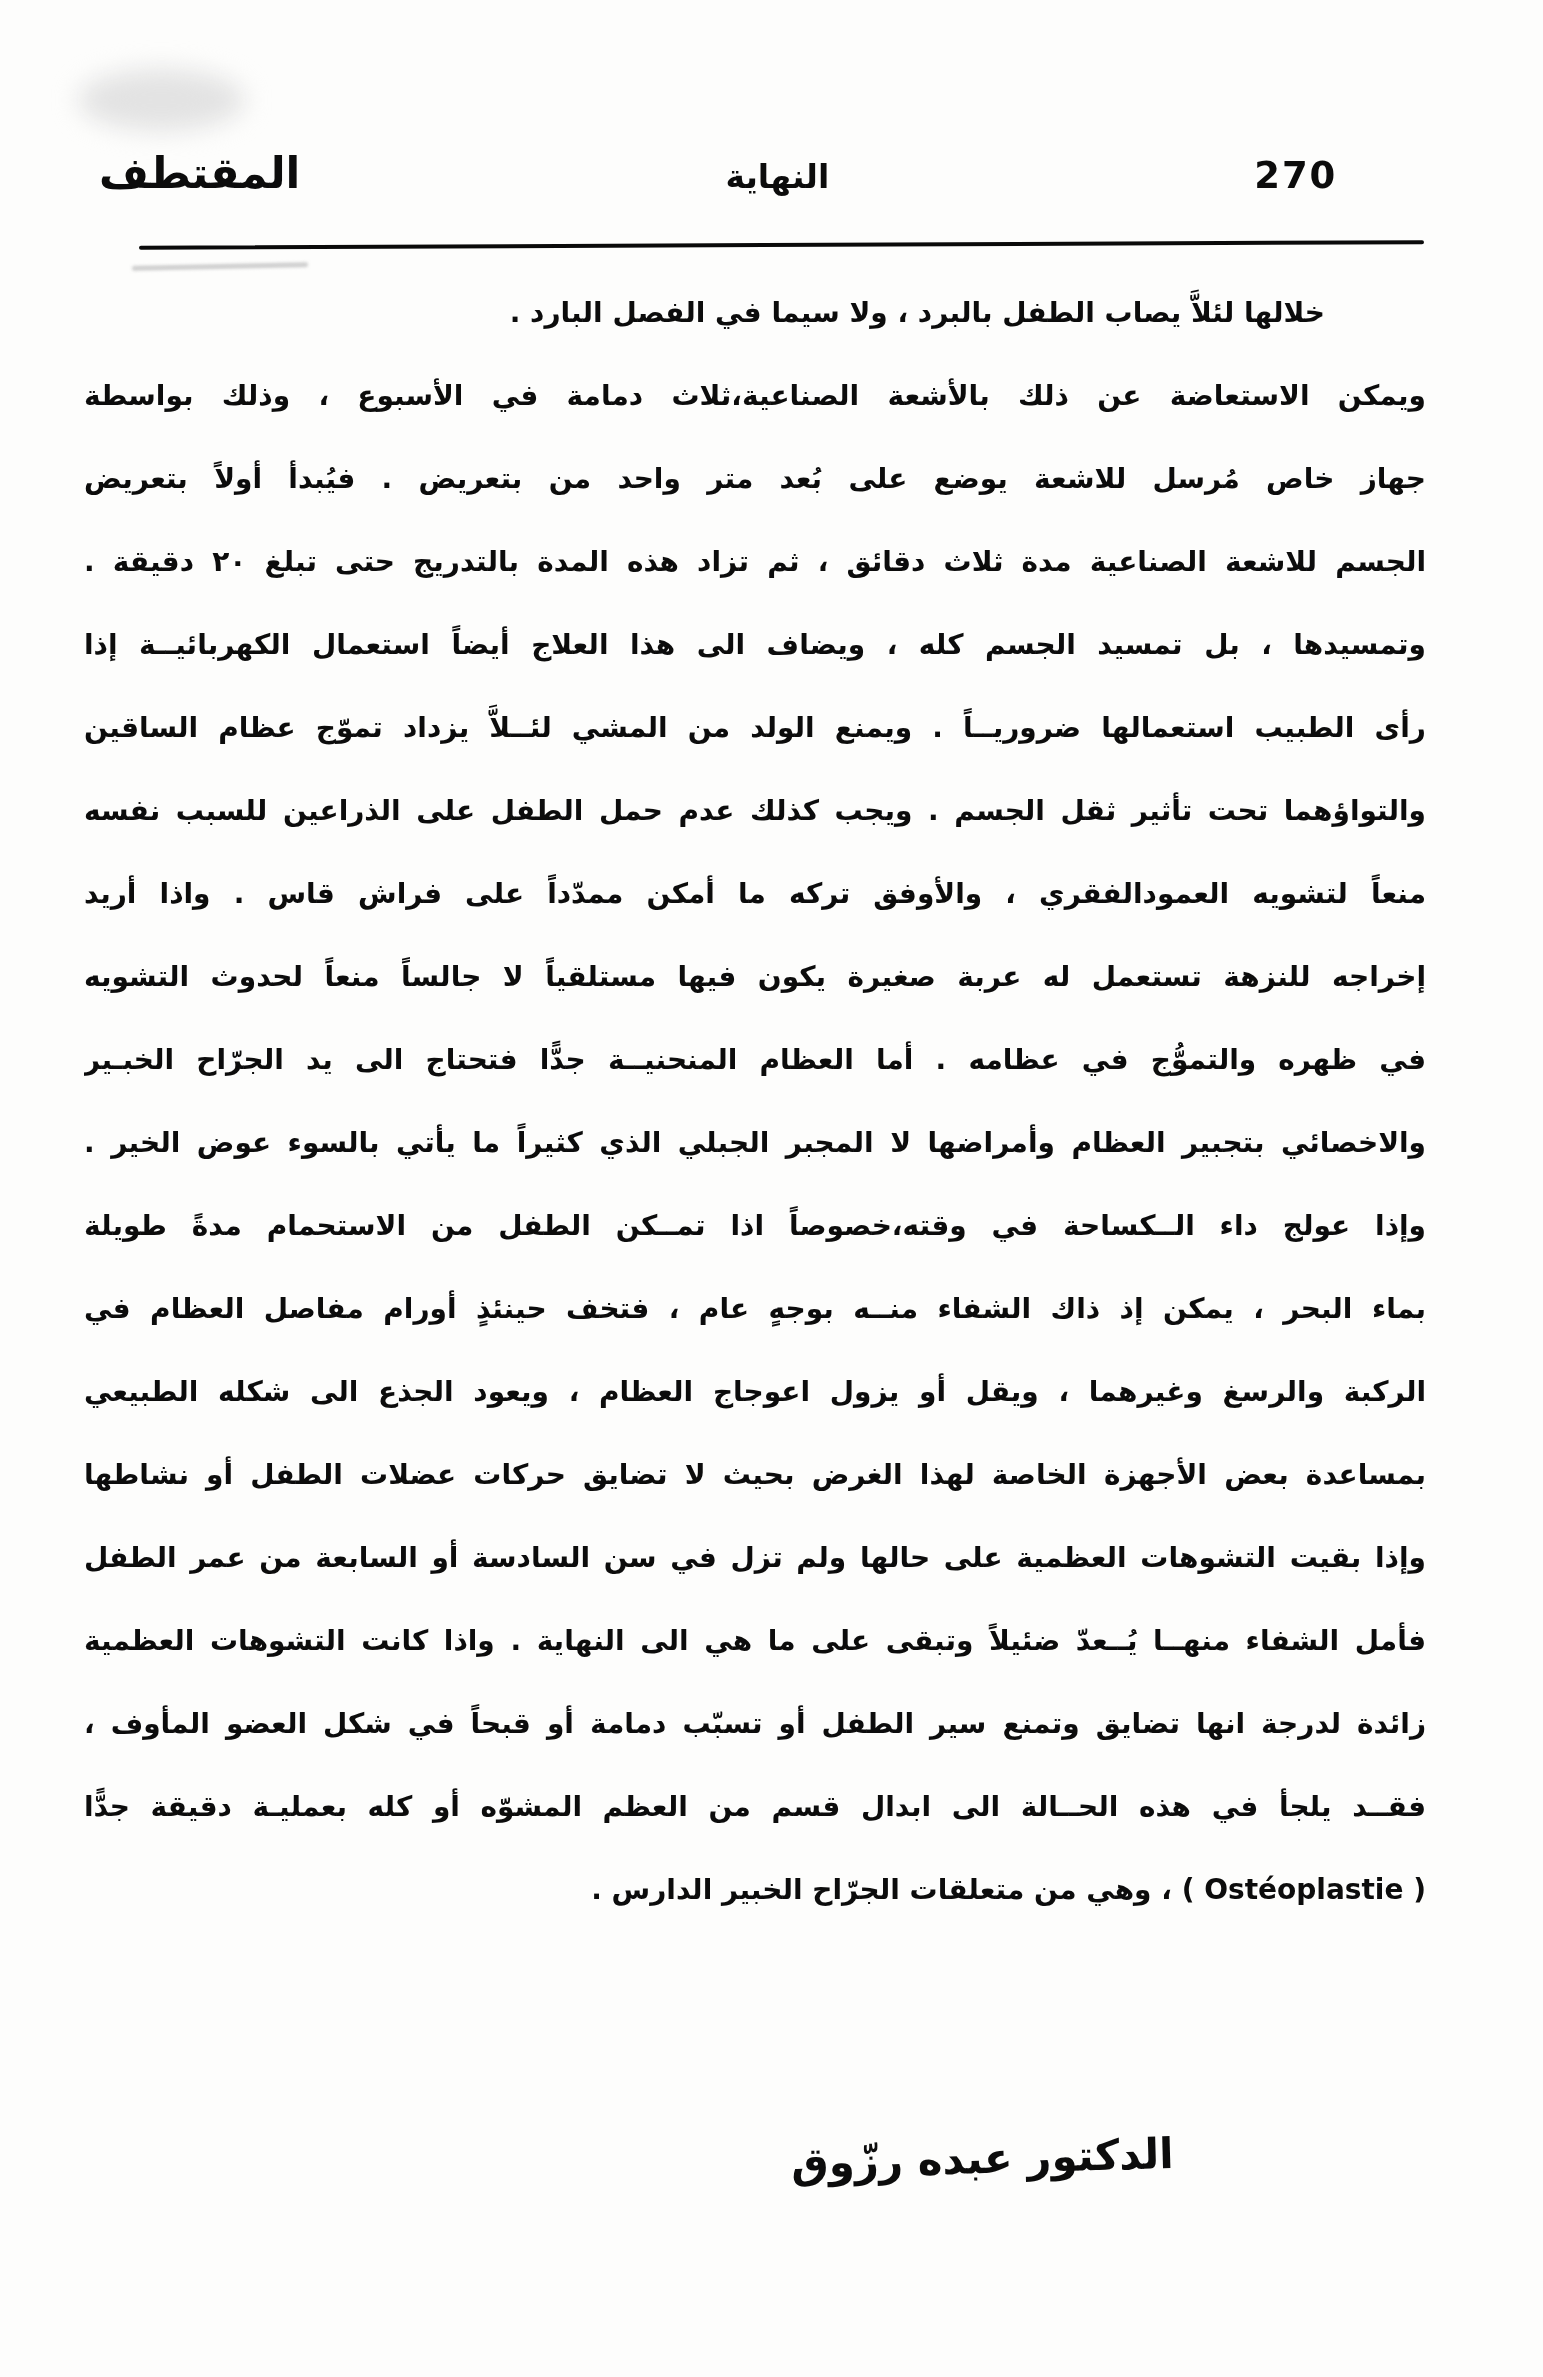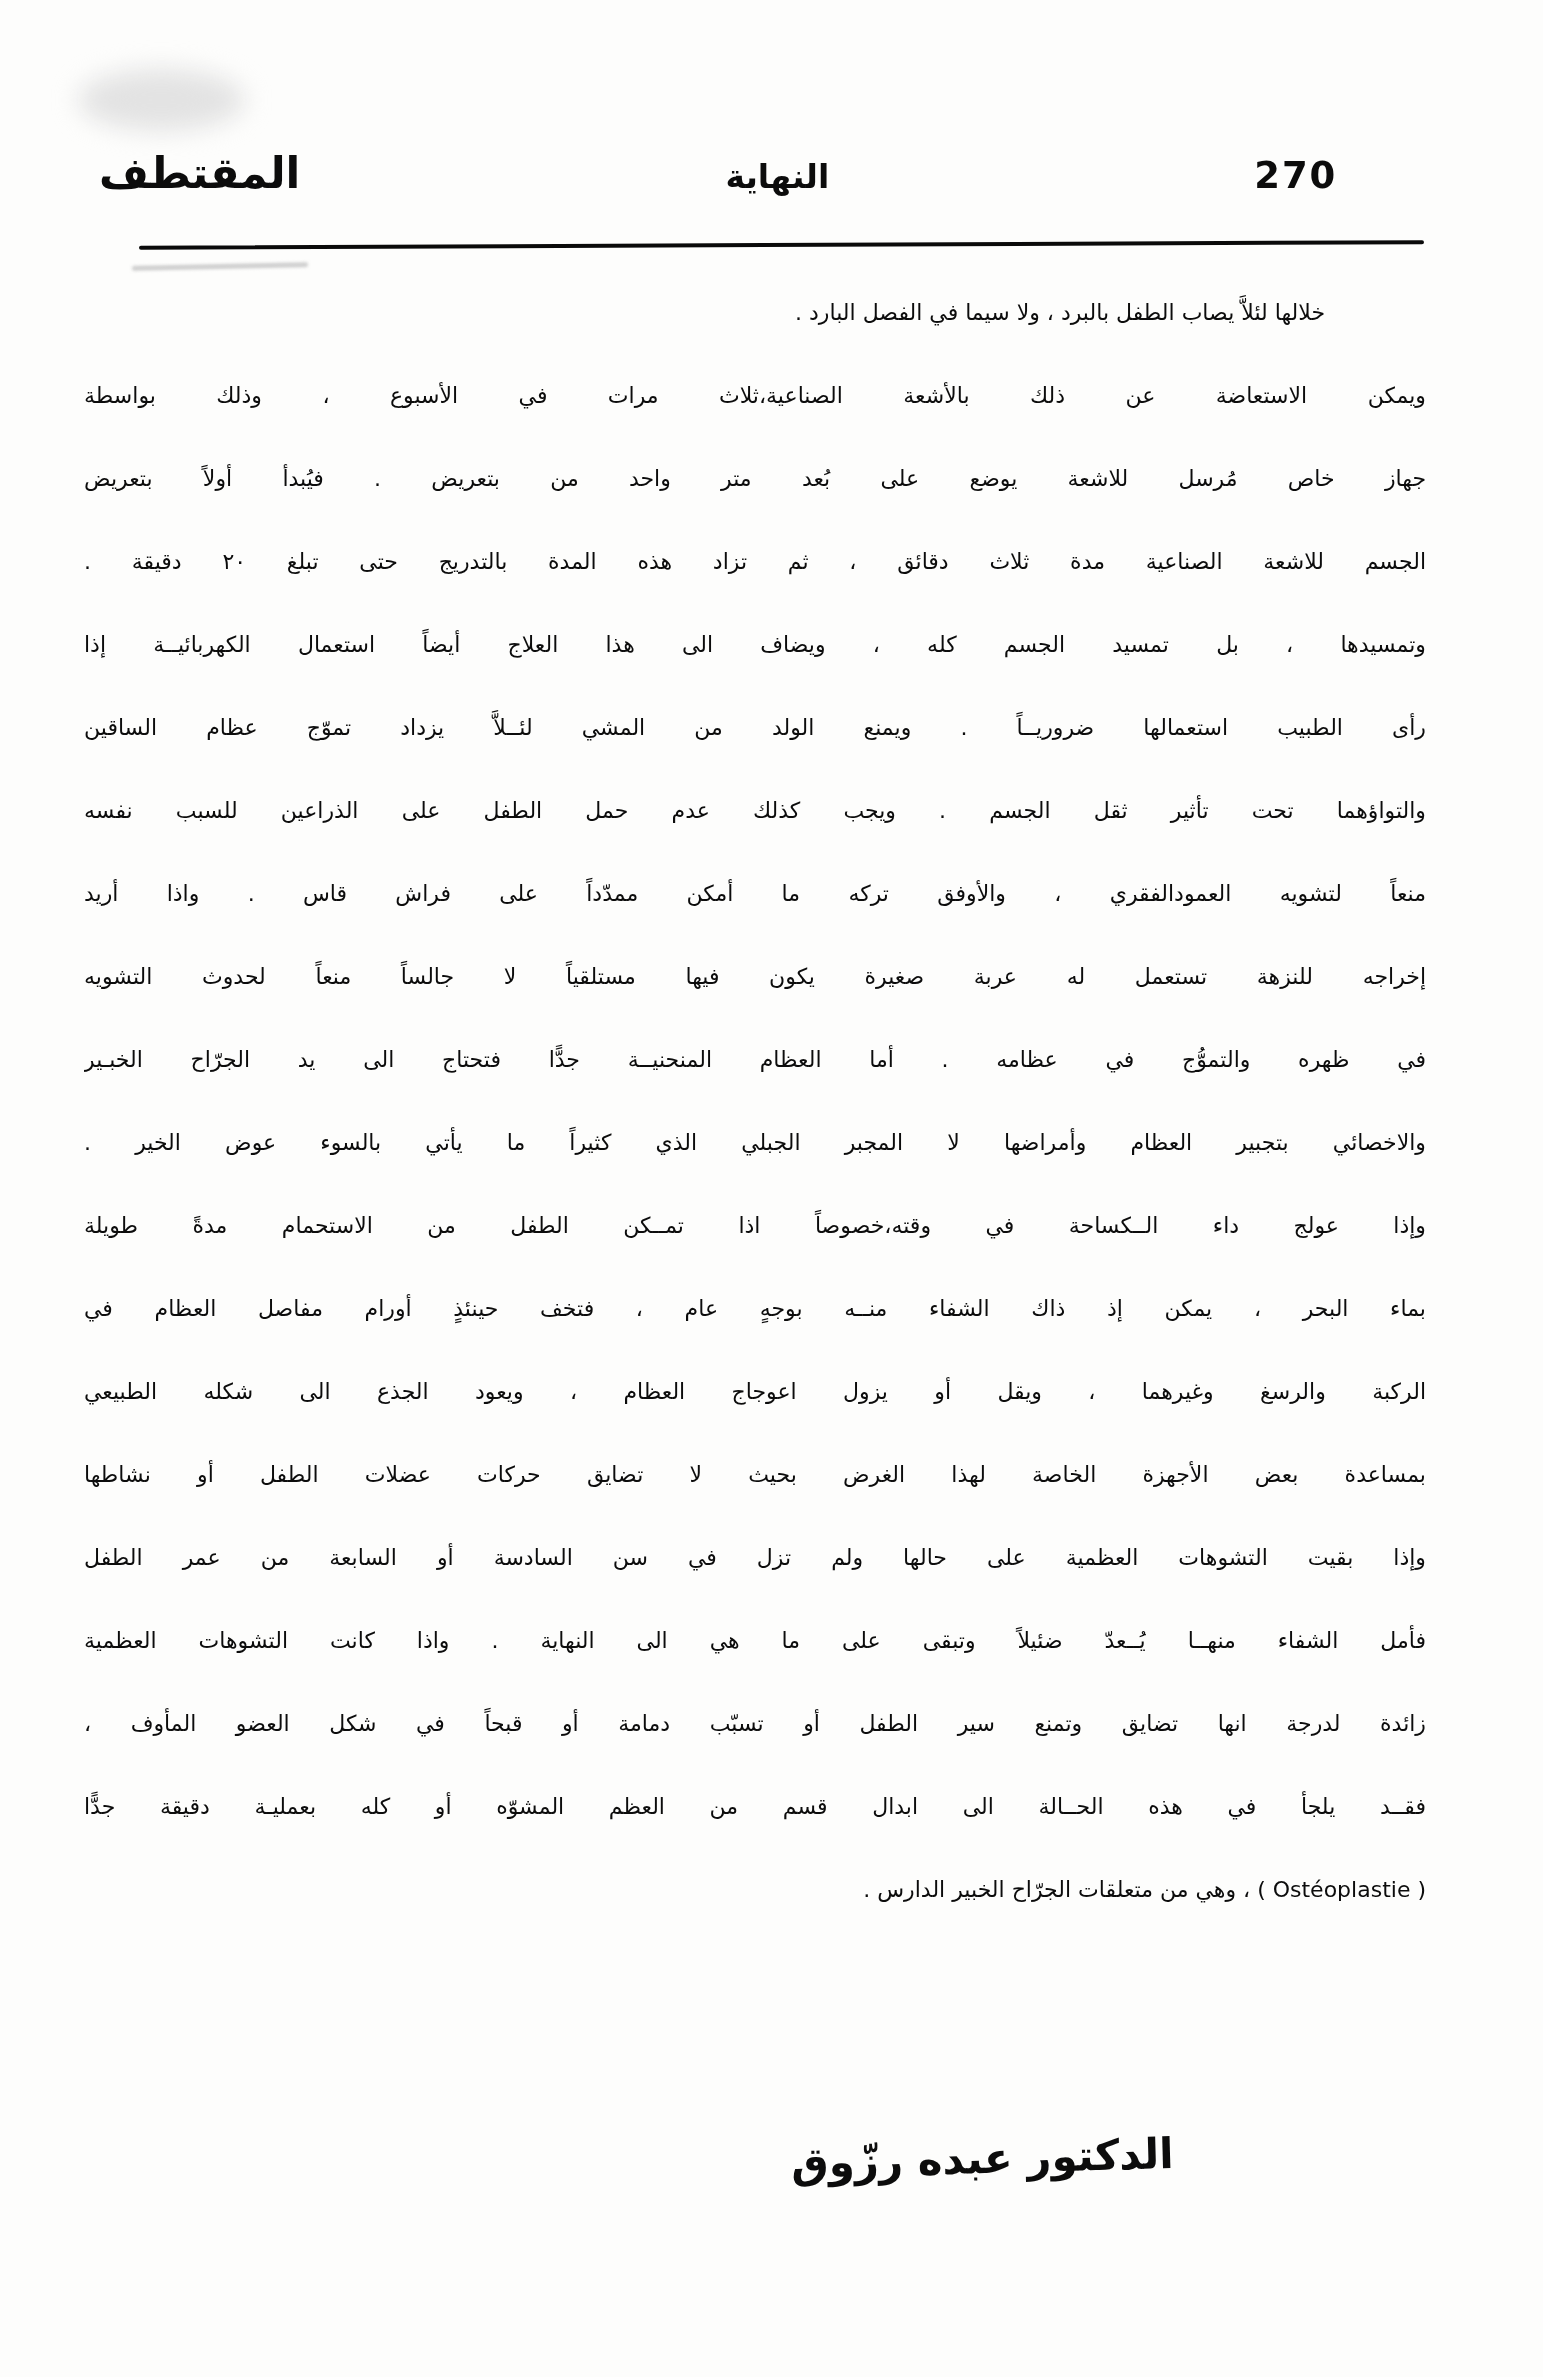--- a/index.html
+++ b/index.html
@@ -43,21 +43,21 @@
   .head-rule {
     position: absolute; top: 243px; left: 139px;
     width: 1285px; height: 4.4px;
     background: #0a0a0a; border-radius: 2.6px;
     transform: rotate(-0.25deg);
   }
   
   .body-text {
     position: absolute; top: 271px; right: 118px; left: 84px;
     direction: rtl;
-    font-size: 22px; font-weight: normal;
+    font-size: 28px; font-weight: bold;
     text-rendering: optimizeLegibility;
   }
   .line {
     height: 83px; line-height: 83px;
     white-space: nowrap;
     text-align: justify;
     text-justify: inter-word;
   }
   .line[data-align="full"] { text-align-last: justify; white-space: normal; overflow: hidden; }
   .line[data-align="end"]  { text-align: right; text-align-last: right; }
@@ -85,21 +85,21 @@
     <span class="article-title">النهاية</span>
     <span class="magazine-title">المقتطف</span>
   </div>
 
   <div class="head-rule"></div>
   <div class="smudge-b"></div>
 
   <div class="body-text">
 
   <div class="line" data-align="end-indent">خلالها لئلاَّ يصاب الطفل بالبرد ، ولا سيما في الفصل البارد .</div>
-      <div class="line" data-align="full">ويمكن الاستعاضة عن ذلك بالأشعة الصناعية،ثلاث مرات في الأسبوع ، وذلك بواسطة</div>
+      <div class="line" data-align="full">ويمكن الاستعاضة عن ذلك بالأشعة الصناعية،ثلاث دمامة في الأسبوع ، وذلك بواسطة</div>
       <div class="line" data-align="full">جهاز خاص مُرسل للاشعة يوضع على بُعد متر واحد من بتعريض . فيُبدأ أولاً بتعريض</div>
       <div class="line" data-align="full">الجسم للاشعة الصناعية مدة ثلاث دقائق ، ثم تزاد هذه المدة بالتدريج حتى تبلغ ٢٠ دقيقة .</div>
       <div class="line" data-align="full">وتمسيدها ، بل تمسيد الجسم كله ، ويضاف الى هذا العلاج أيضاً استعمال الكهربائيــة إذا</div>
       <div class="line" data-align="full">رأى الطبيب استعمالها ضروريــاً . ويمنع الولد من المشي لئــلاَّ يزداد تموّج عظام الساقين</div>
       <div class="line" data-align="full">والتواؤهما تحت تأثير ثقل الجسم . ويجب كذلك عدم حمل الطفل على الذراعين للسبب نفسه</div>
       <div class="line" data-align="full">منعاً لتشويه العمودالفقري ، والأوفق تركه ما أمكن ممدّداً على فراش قاس . واذا أريد</div>
       <div class="line" data-align="full">إخراجه للنزهة تستعمل له عربة صغيرة يكون فيها مستلقياً لا جالساً منعاً لحدوث التشويه</div>
       <div class="line" data-align="full">في ظهره والتموُّج في عظامه . أما العظام المنحنيــة جدًّا فتحتاج الى يد الجرّاح الخبـير</div>
       <div class="line" data-align="full">والاخصائي بتجبير العظام وأمراضها لا المجبر الجبلي الذي كثيراً ما يأتي بالسوء عوض الخير .</div>
       <div class="line" data-align="full">وإذا عولج داء الــكساحة في وقته،خصوصاً اذا تمــكن الطفل من الاستحمام مدةً طويلة</div>

